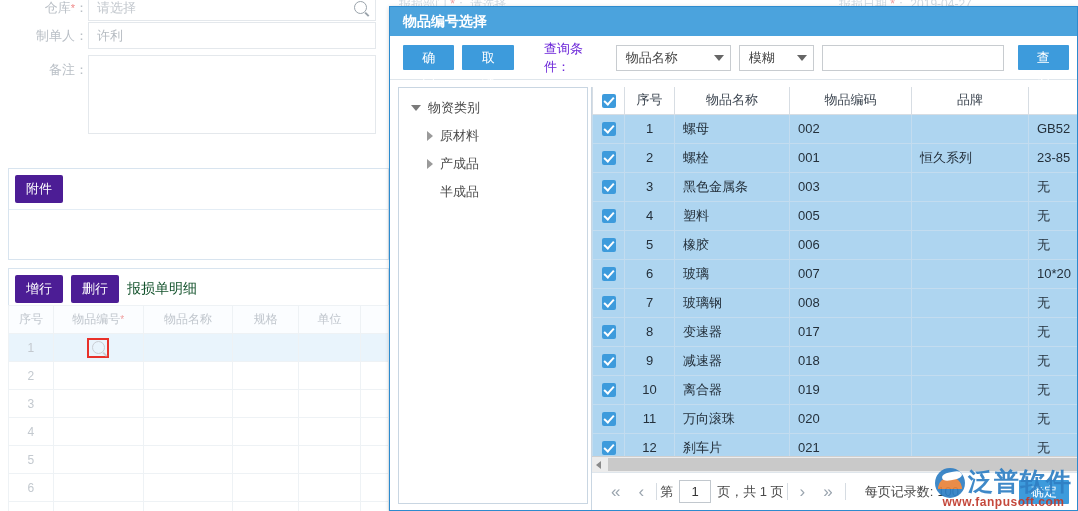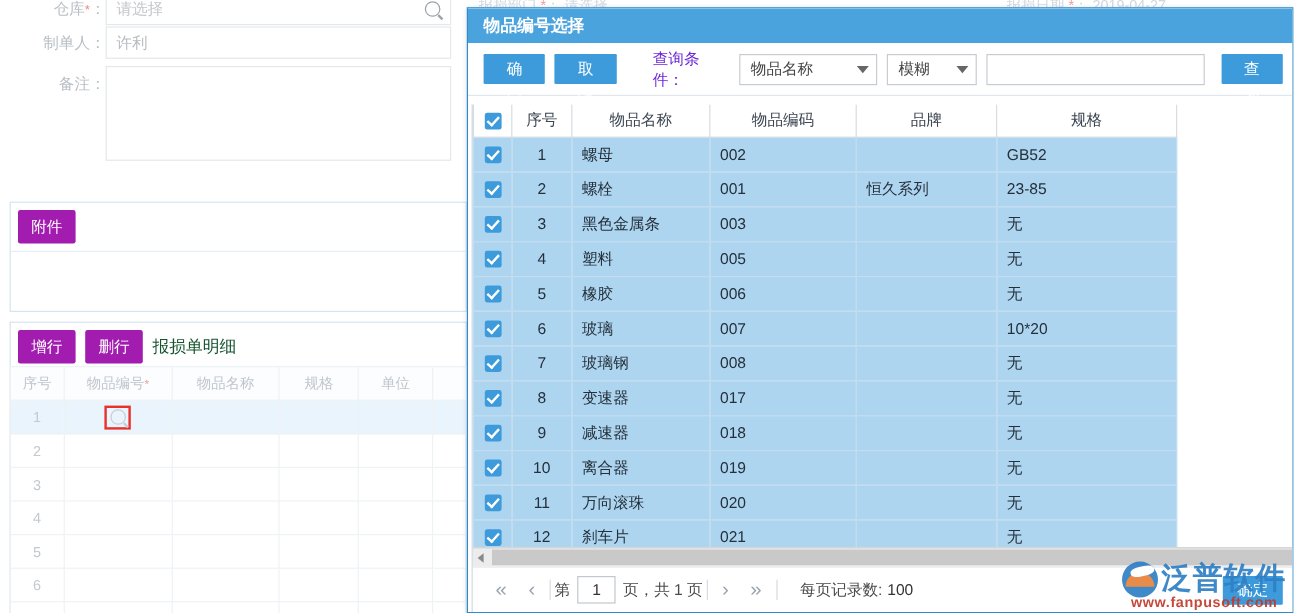--- a/index.html
+++ b/index.html
@@ -39,21 +39,21 @@
   .mag-glass::after{
     content:""; position:absolute; width:1.6px; height:5px; background:#c9ced4;
     right:-2px; bottom:-4px; transform: rotate(-45deg);
   }
   .mag-dark { border-color:#9aa3ab; }
   .mag-dark::after{ background:#9aa3ab; }
 
   .panel-box { position:absolute; border: 1px solid #d8e4ef; background:#fff; }
 
   .soft-btn {
-    background: #a21caf; color: #fff; border: none;
+    background: #4c1d95; color: #fff; border: none;
     padding: 5px 11px; font-size: 13px; border-radius: 2px;
     font-family: inherit;
   }
   .section-title { color:#14532d; font-size:14px; }
 
   
   .bg-grid { position:absolute; border-collapse: collapse; }
   .bg-grid th, .bg-grid td {
     border: 1px solid #eef2f5; font-weight: normal;
     font-size: 12px; color: #c3c9cf; height: 28px; text-align: center;
@@ -371,20 +371,38 @@
         <span class="tri"></span>
       </div>
 
       <input class="text-input" style="width: 182px;" placeholder="">
 
       <button class="blue-btn" style="margin-left:6px;">查询</button>
     </div>
 
     <div class="dlg-body">
 
+      <div class="tree-pane">
+        <div class="tree-node tree-l0">
+          <span class="tw-down"></span>
+          <span>物资类别</span>
+        </div>
+        <div class="tree-node tree-l1">
+          <span class="tw-right"></span>
+          <span>原材料</span>
+        </div>
+        <div class="tree-node tree-l1">
+          <span class="tw-right"></span>
+          <span>产成品</span>
+        </div>
+        <div class="tree-node tree-l1">
+          <span class="tw-none"></span>
+          <span>半成品</span>
+        </div>
+      </div>
 
       <div class="grid-pane">
         <div class="grid-scroll">
           <table class="dgrid">
             <colgroup>
               <col style="width:32px">
                 <col style="width:50px">
                 <col style="width:115px">
               <col style="width:122px">
                 <col style="width:117px">

